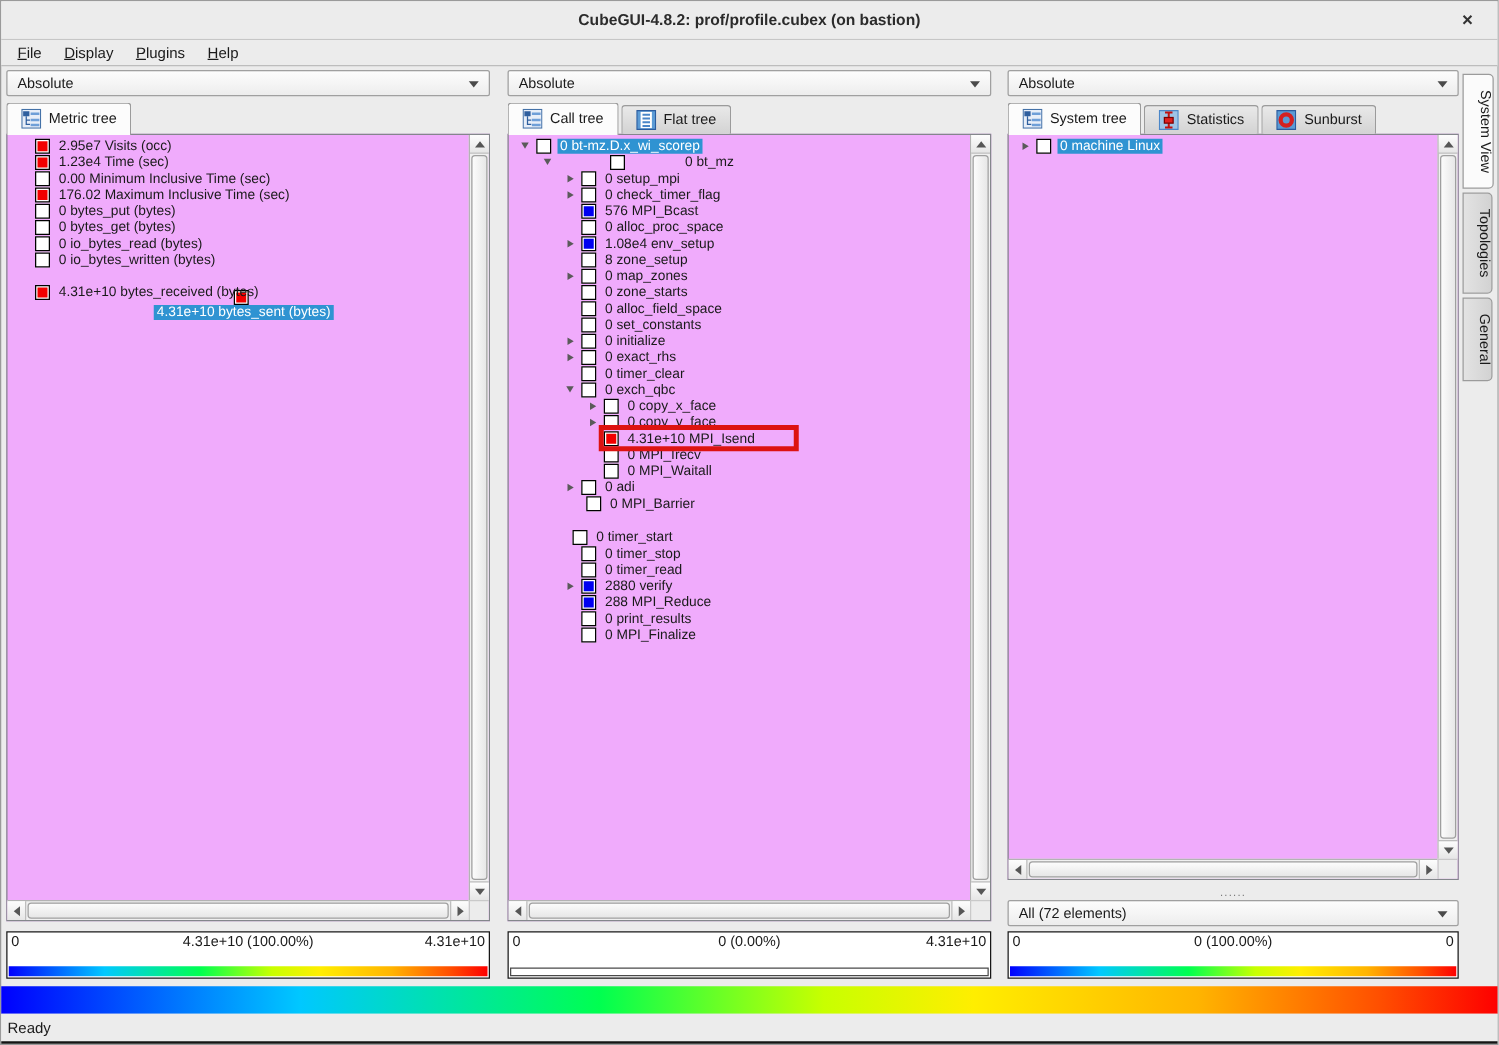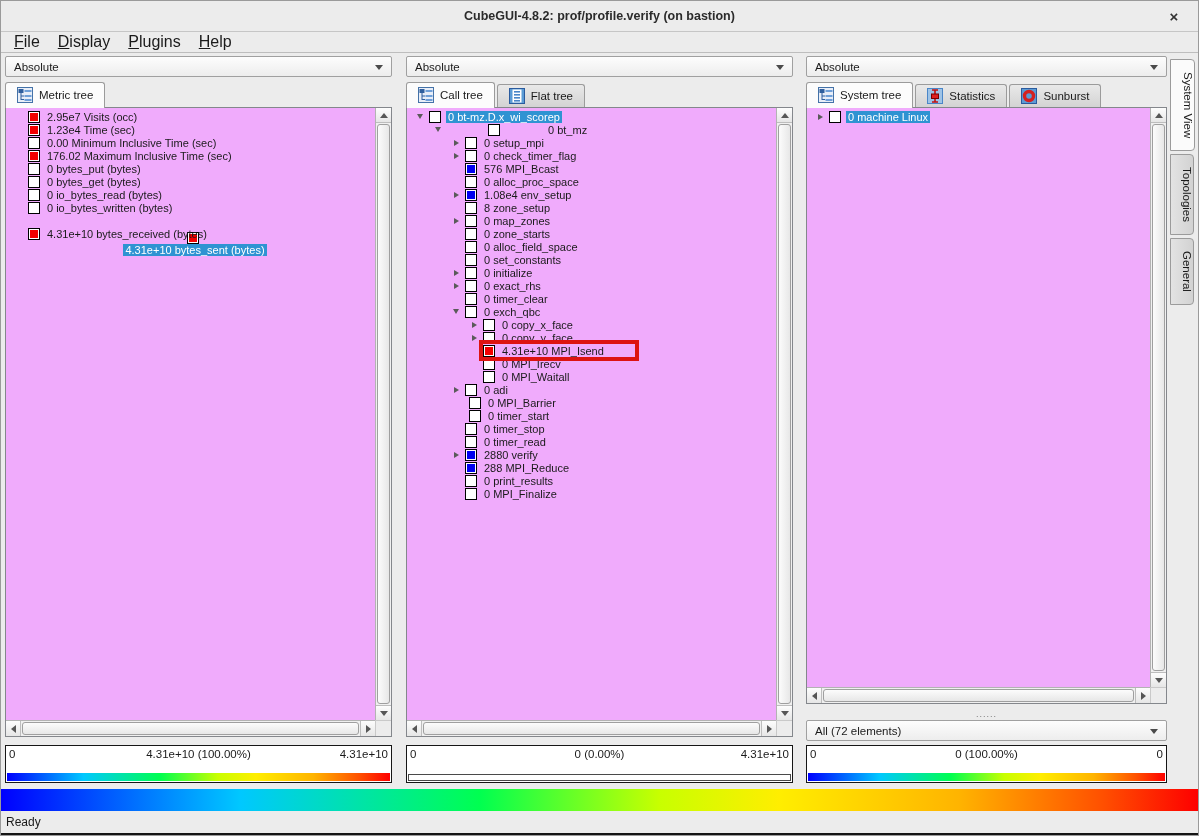--- a/index.html
+++ b/index.html
@@ -11,21 +11,21 @@
   .titlebar { height:30px; flex:0 0 30px; background:#ececec; position:relative;
               display:flex; align-items:center; justify-content:center; }
   .titlebar .title { font-size:12.5px; font-weight:bold; color:#2b2b2b; }
   .close-btn { position:absolute; right:14px; top:5px; width:20px; height:20px;
                display:flex; align-items:center; justify-content:center;
                font-size:15px; font-weight:bold; color:#333; cursor:default; }
 
   
   .menubar { height:22px; flex:0 0 22px; background:#ececec; border-top:1px solid #c6c6c6;
              border-bottom:1px solid #bdbdbd; display:flex; align-items:center; padding-left:4px; }
-  .menu-item { font-size:16px; padding:2px 9px; }
+  .menu-item { font-size:12px; padding:2px 9px; }
   .menu-item u { text-decoration:underline; }
 
   
   .main { flex:1 1 auto; display:flex; padding:3px 0 0 4px; min-height:0; }
   .panel { display:flex; flex-direction:column; min-height:0; }
   .p-metric { width:387px; }
   .p-call   { width:387px; margin-left:14px; }
   .p-system { width:361px; margin-left:13px; }
 
   
@@ -113,21 +113,21 @@
             background:linear-gradient(to right,#0000fe 0%,#00c8ff 20%,#00ff50 40%,#c8ff00 55%,#ffee00 65%,#ffb400 80%,#ff5000 92%,#fe0000 100%); }
   .statusbar { height:24px; flex:0 0 24px; background:#ececec; display:flex; align-items:center;
                padding-left:5px; font-size:12px; border-bottom:2px solid #141414; }
 </style>
 </head>
 <body>
 
 <div id="window">
 
   <div class="titlebar">
-    <span class="title">CubeGUI-4.8.2: prof/profile.verify (on bastion)</span>
+    <span class="title">CubeGUI-4.8.2: prof/profile.cubex (on bastion)</span>
     <span class="close-btn">×</span>
   </div>
 
   <div class="menubar">
       <span class="menu-item"><u>F</u>ile</span>
       <span class="menu-item"><u>D</u>isplay</span>
       <span class="menu-item"><u>P</u>lugins</span>
       <span class="menu-item"><u>H</u>elp</span>
     </div>
 
@@ -472,21 +472,21 @@
               </span>
               <span class="tlabel">0 adi</span>
             </div>
             <div class="trow" style="padding-left: 44px;">
               <span class="slot"></span>
               <span class="cbox white">
                 <i></i>
               </span>
               <span class="tlabel">0 MPI_Barrier</span>
             </div>
-            <div class="trow" style="padding-left: 44px;">
+            <div class="trow" style="padding-left: 33px; margin-top: 14px;">
               <span class="slot"></span>
               <span class="cbox white">
                 <i></i>
               </span>
               <span class="tlabel">0 timer_start</span>
             </div>
             <div class="trow" style="padding-left: 40px;">
               <span class="slot"></span>
               <span class="cbox white">
                 <i></i>

